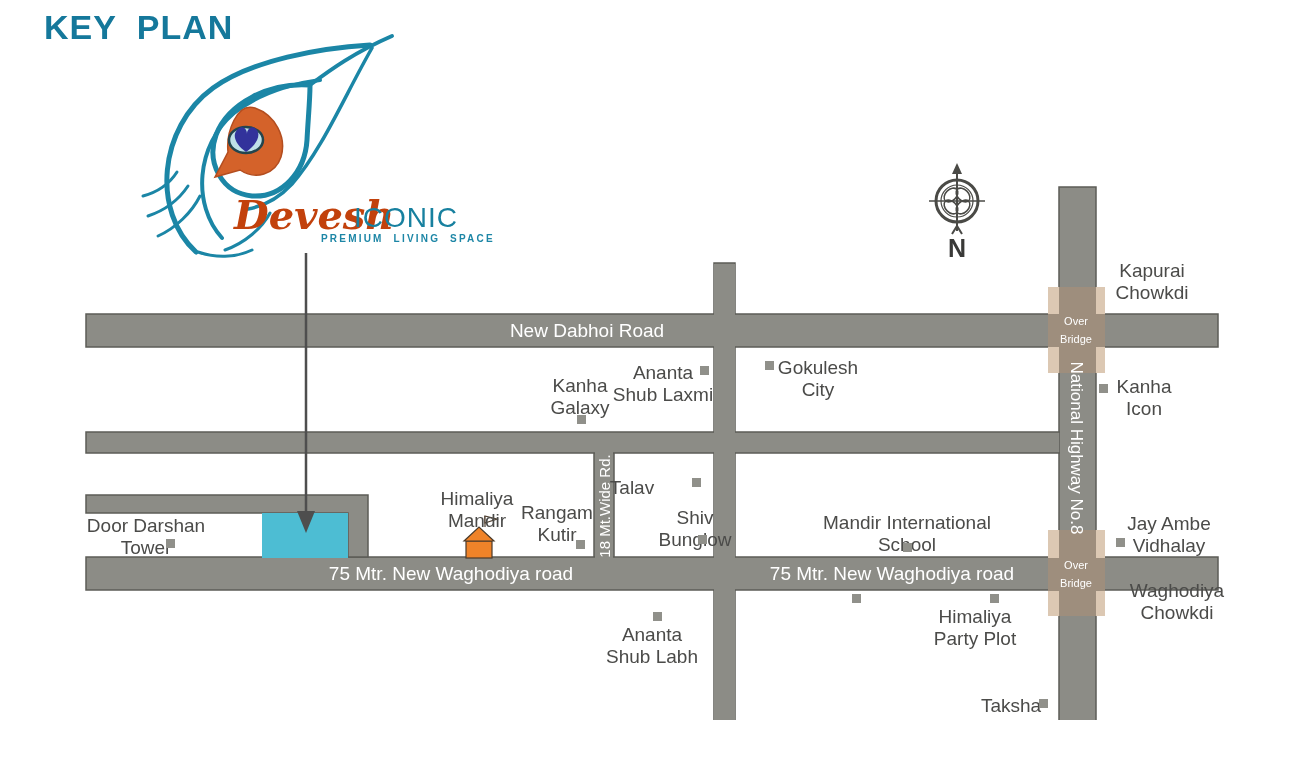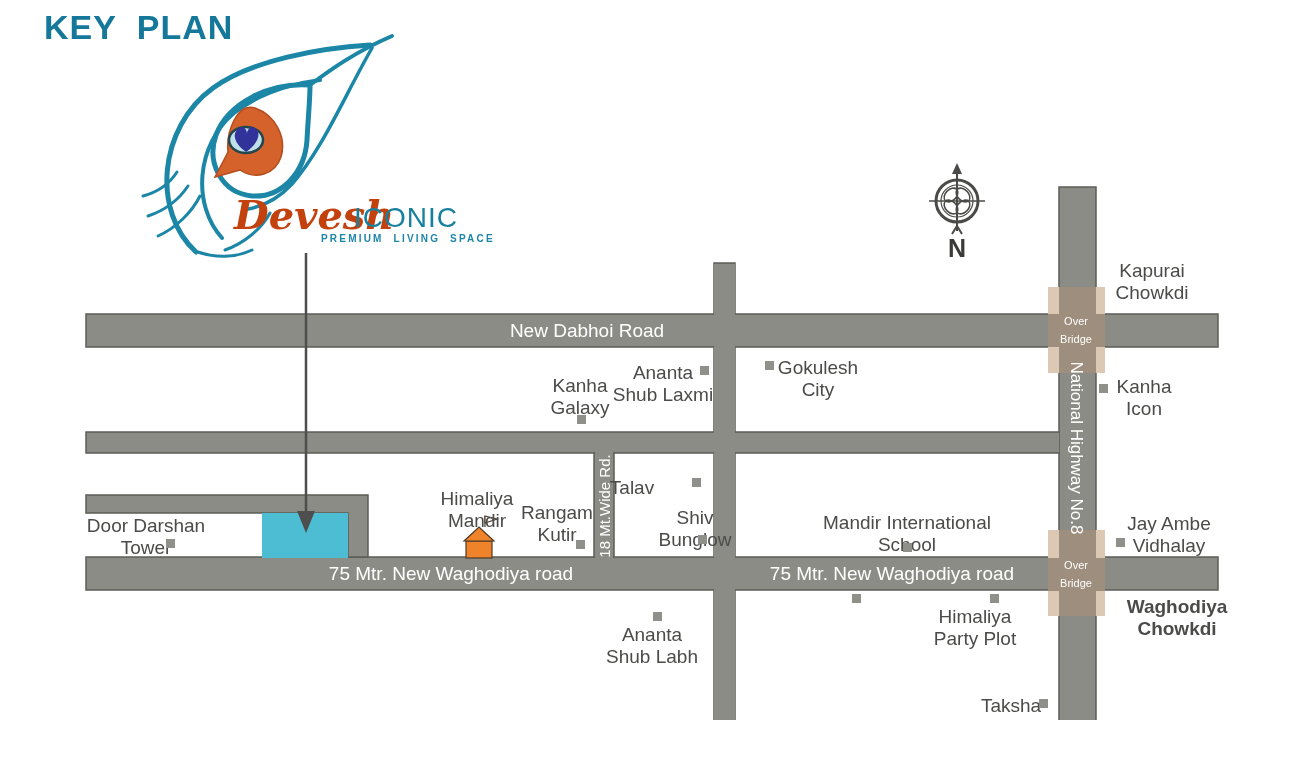--- a/index.html
+++ b/index.html
@@ -137,21 +137,21 @@
 Mandir</div>
   <div class="lbl" style="left:557px;top:502px;">Rangam
 Kutir</div>
   <div class="lbl" style="left:632px;top:477px;">Talav</div>
   <div class="lbl" style="left:695px;top:507px;">Shiv
 Bunglow</div>
   <div class="lbl" style="left:907px;top:512px;">Mandir International
 School</div>
   <div class="lbl" style="left:1169px;top:513px;">Jay Ambe
 Vidhalay</div>
-  <div class="lbl" style="left:1177px;top:596px;font-weight:bold;">Waghodiya
+  <div class="lbl" style="left:1177px;top:580px;">Waghodiya
 Chowkdi</div>
   <div class="lbl" style="left:975px;top:606px;">Himaliya
 Party Plot</div>
   <div class="lbl" style="left:652px;top:624px;">Ananta
 Shub Labh</div>
   <div class="lbl" style="left:1011px;top:695px;">Taksha
 Glaxy Mall</div>
 
   <div class="mk" style="left:1099px;top:384px;"></div>
   <div class="mk" style="left:765px;top:361px;"></div>

